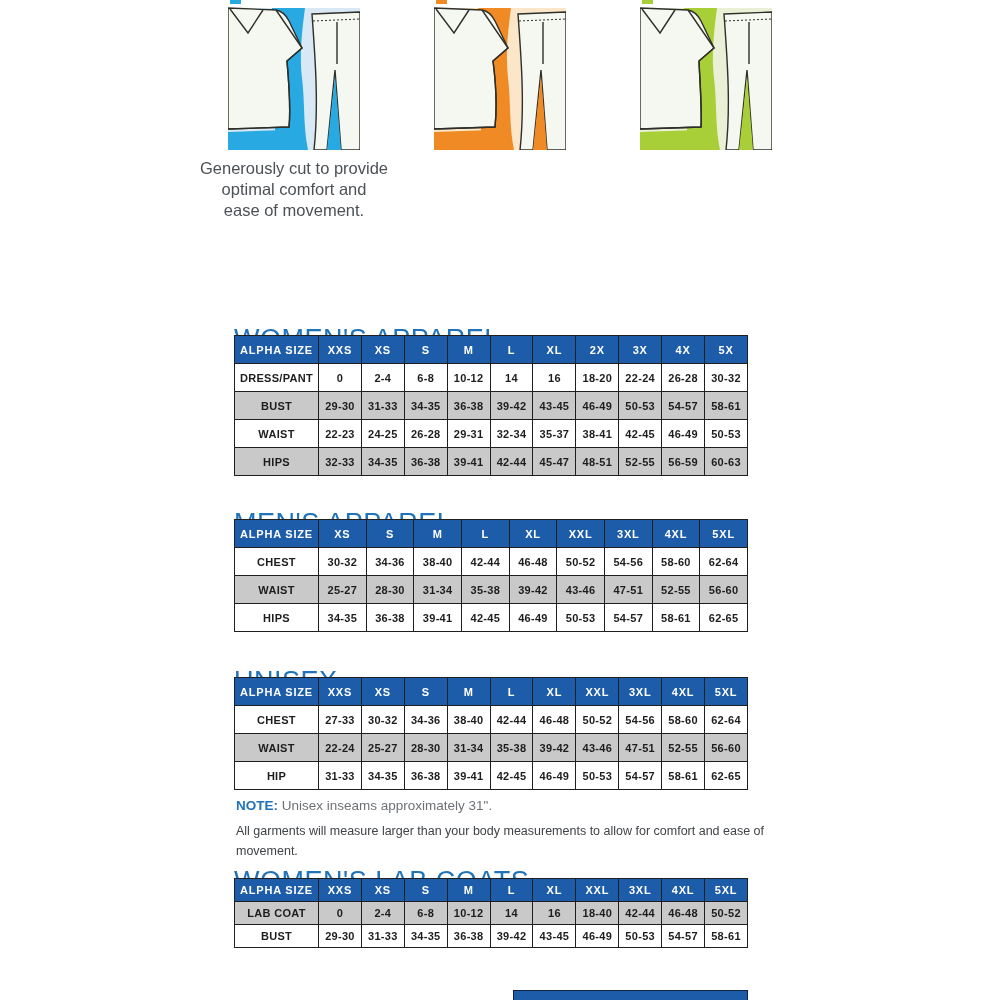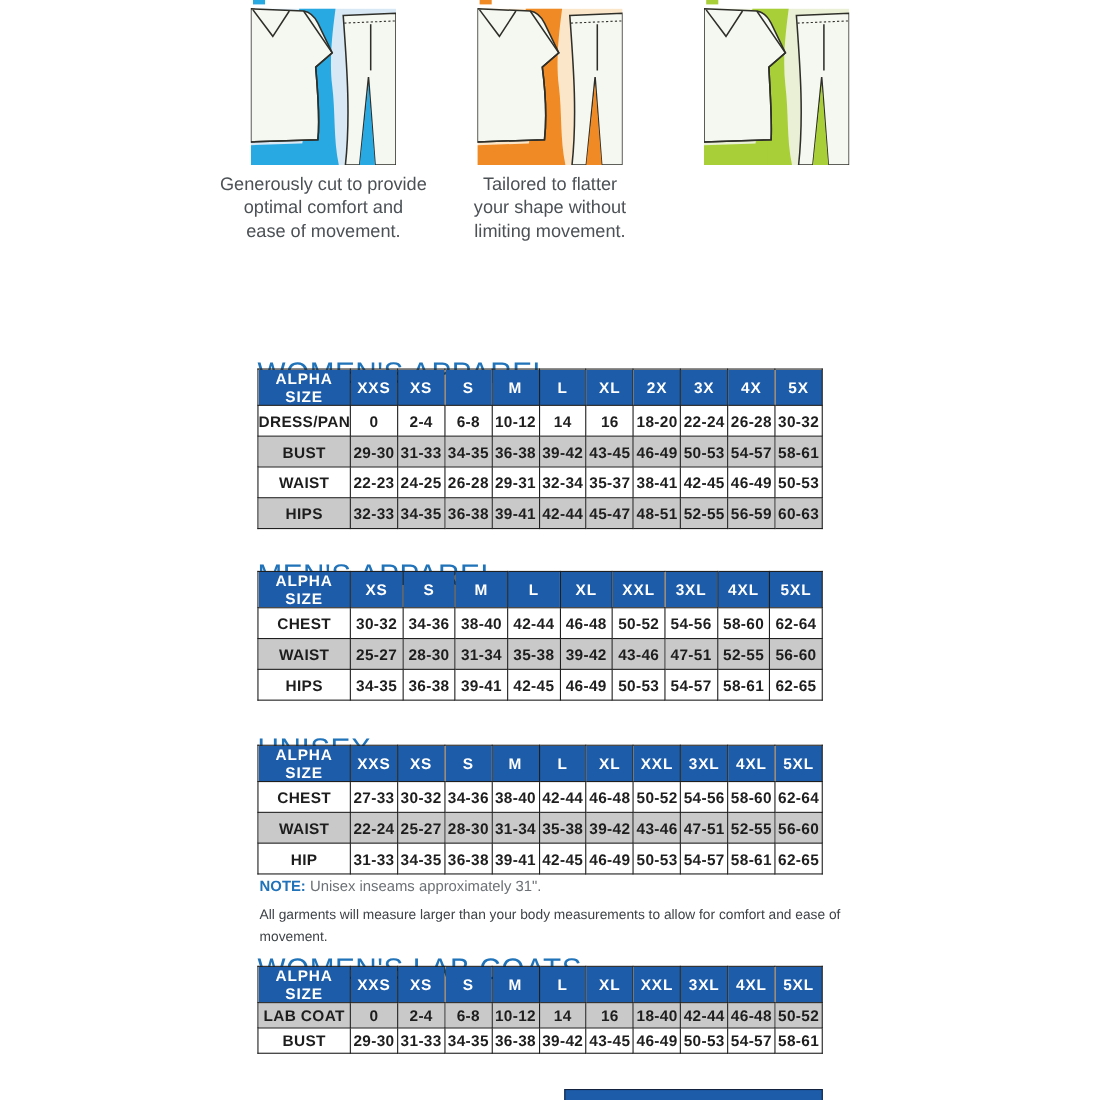--- a/index.html
+++ b/index.html
@@ -22,21 +22,21 @@
   .note p{margin:0;}
   .note-label{color:var(--title-blue);font-weight:700;}
   .garment-note{color:#3f4347;font-size:12.5px;margin-top:5px !important;}
 
   
   .section-title{position:absolute;left:234px;color:var(--title-blue);
                  font-size:27px;font-weight:400;letter-spacing:0.5px;white-space:nowrap;}
 
   
   table.size-table{position:absolute;left:234px;width:514px;border-collapse:collapse;
-                   table-layout:fixed;font-size:14px;font-weight:700;}
+                   table-layout:fixed;font-size:11px;font-weight:700;}
   table.size-table col.label-col{width:84px;}
   table.size-table th,table.size-table td{border:1px solid #1f1f1f;text-align:center;
         vertical-align:middle;padding:0;height:27px;color:#1d1d1d;background:#fff;
         letter-spacing:0.3px;overflow:hidden;}
   table.size-table thead th{background:var(--header-blue);color:#fff;letter-spacing:0.8px;}
   table.size-table tr.shaded th,table.size-table tr.shaded td{background:var(--row-gray);}
   table.size-table.compact th,table.size-table.compact td{height:22px;}
 
   .table-fragment{position:absolute;background:var(--header-blue);border:1px solid #13233f;}
 </style>
@@ -76,23 +76,20 @@
         <path class="garment" d="M84,6 L132,4 L132,142 L113,142 L107,62 L99,142 L86,142 C91,96 87,48 84,6 Z"></path>
         <path class="accent" d="M107,68 L113,142 L99,142 Z"></path>
         <path class="dotted" d="M85,13 L132,11"></path>
         <path class="line" d="M109,14 L109,56"></path>
         <path class="garment" d="M0,0 L48,2 C54,3 58,7 61,13 L74,40 L59,53 C62,76 63,100 61,119 L0,121 Z"></path>
         <path class="line" d="M48,2 L74,40 L59,53 C62,76 63,100 61,119 L0,121"></path>
         <path class="line" d="M2,1 L20,25 L35,2"></path>
       </g>
     </svg>
   </div>
-  <div class="fit-caption" style="left:388px;">Tailored to flatter
-your shape without
-limiting movement.</div>
 
   <div class="fit-item" style="left:640px;">
     <svg class="fit-figure" viewBox="0 0 132 150" style="--bg: #EAF0D6; --accent: #A9CF38;">
       <rect class="accent" x="2" y="0" width="11" height="4"></rect>
       <g transform="translate(0,8)">
         <rect class="bg" x="0" y="0" width="132" height="142"></rect>
         <path class="accent" d="M44,0 C40,30 42,62 47,90 C50,110 46,128 44,142 L80,142 C75,118 77,94 74,70 C71,44 75,16 77,0 Z"></path>
         <path class="accent" d="M0,124 L58,122 L58,142 L0,142 Z"></path>
         <path class="garment" d="M84,6 L132,4 L132,142 L113,142 L107,62 L99,142 L86,142 C91,96 87,48 84,6 Z"></path>
         <path class="accent" d="M107,68 L113,142 L99,142 Z"></path>

